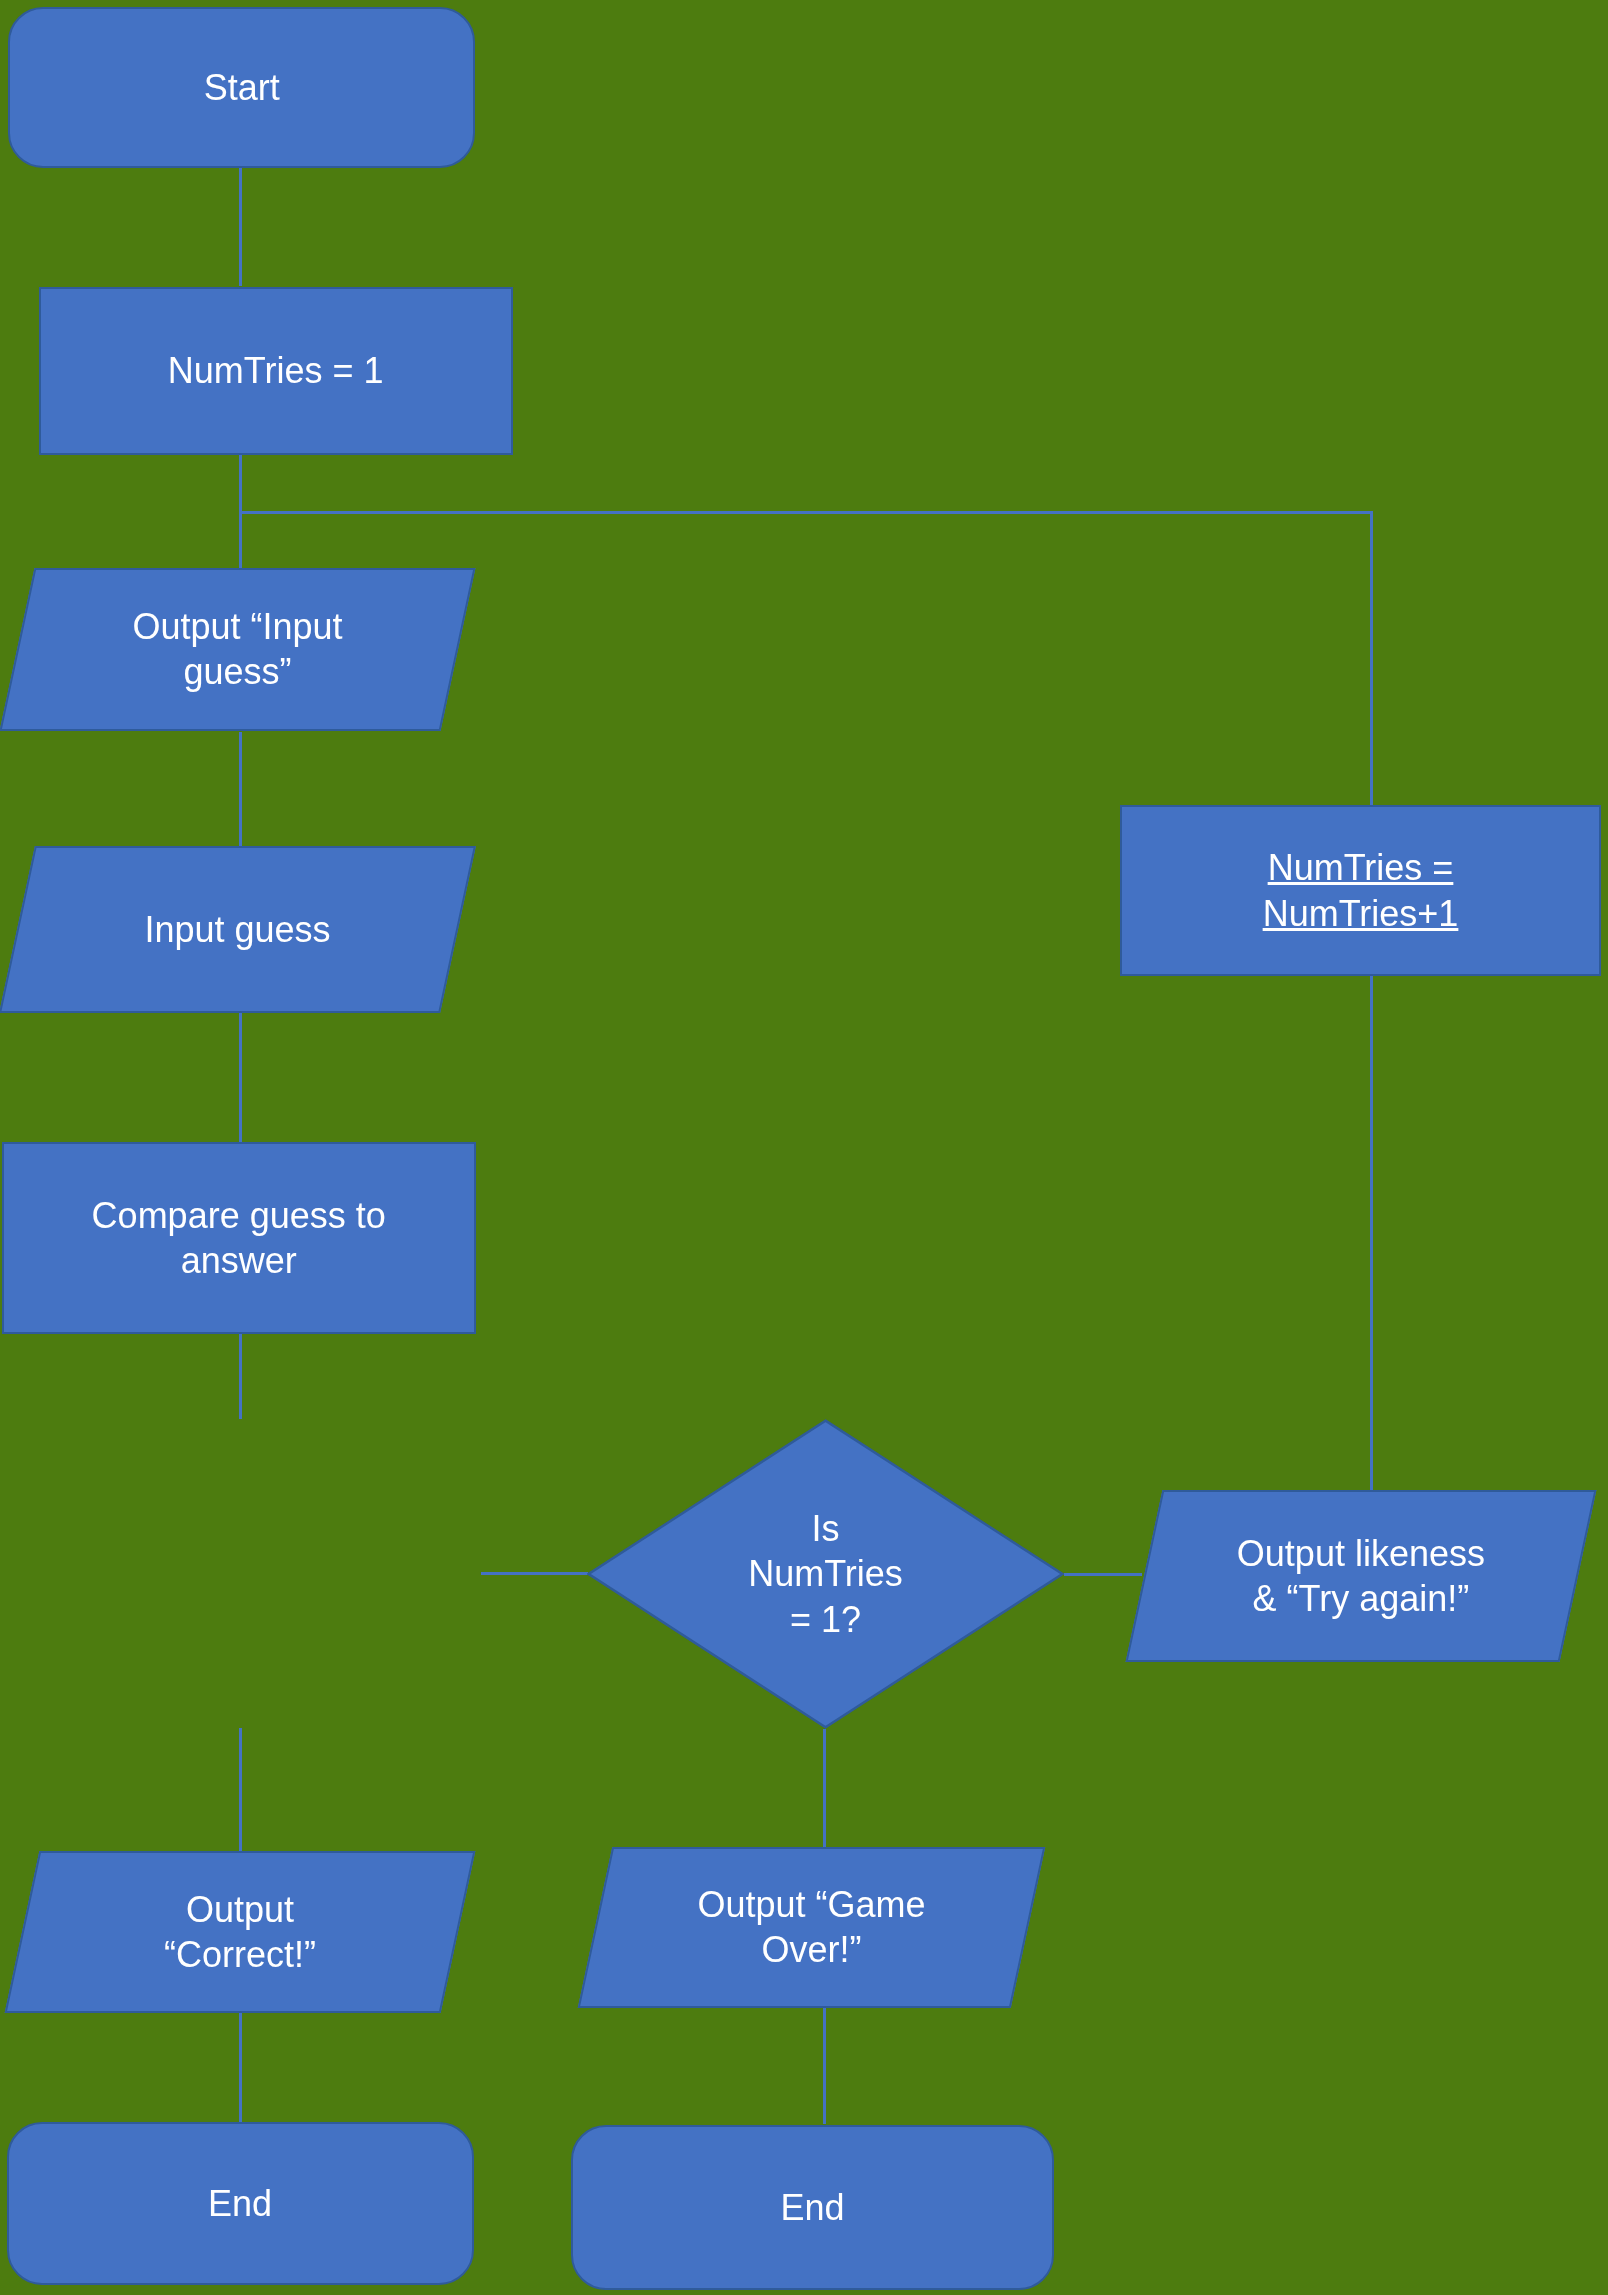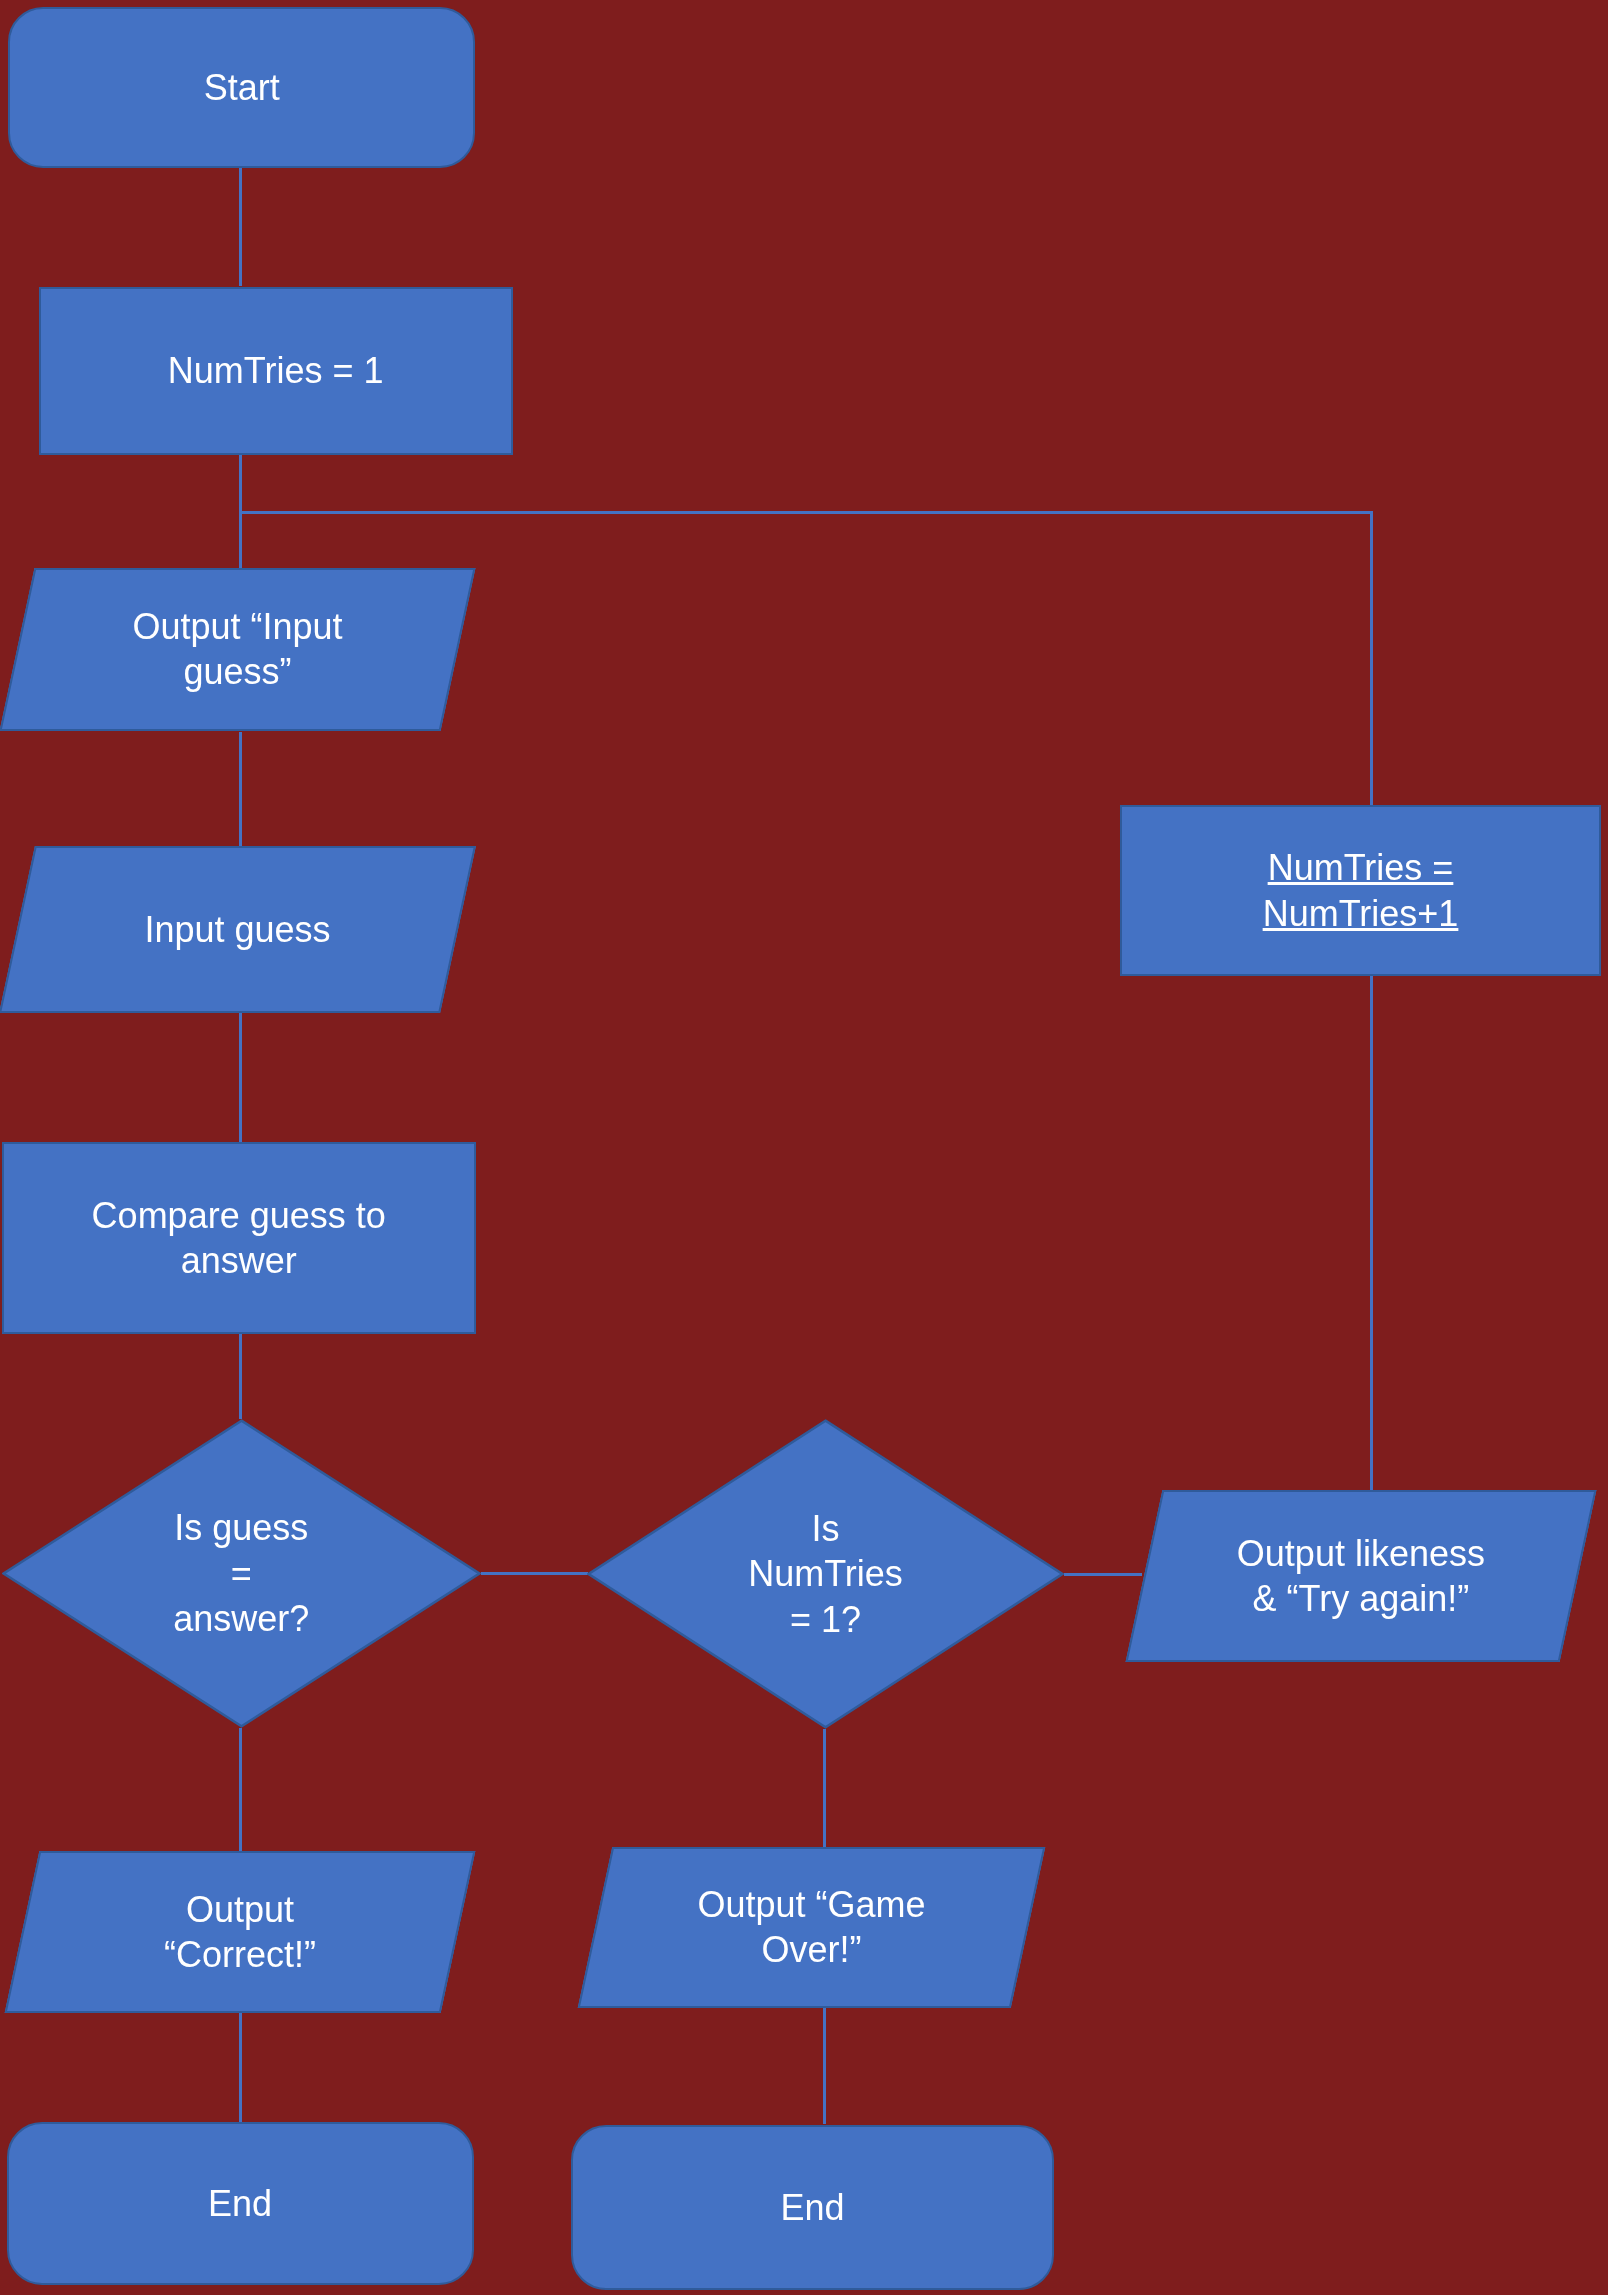--- a/index.html
+++ b/index.html
@@ -1,20 +1,20 @@
 <!DOCTYPE html>
 <html style="font-size:13.2px"><head>
 <meta charset="utf-8">
 <style>
   html,body{margin:0;padding:0;background:#000;}
   #canvas{
     position:relative;
     width:1608px;
     height:2295px;
-    background:#7f1d1d;
+    background:#4d7c0f;
     overflow:hidden;
     font-family:"Liberation Sans",sans-serif;
   }
   .node{
     position:absolute;
     display:flex;
     align-items:center;
     justify-content:center;
     box-sizing:border-box;
     color:#fff;
@@ -84,28 +84,20 @@
   <div class="node shape-fill" style="left:1120px;top:805px;width:481px;height:171px;text-decoration:underline;">
     <span class="label">NumTries =
 NumTries+1</span>
   </div>
 
   <div class="node shape-fill" style="left:1.7px;top:1142px;width:474px;height:192px;">
     <span class="label">Compare guess to
 answer</span>
   </div>
 
-  <div class="diamond-wrap" style="left:1.7px;top:1419px;width:479px;height:309px;">
-    <svg viewBox="0 0 580 374" preserveAspectRatio="none">
-      <polygon points="290,2 578,187 290,372 2,187" fill="#4472C4" stroke="#2F5B9B" stroke-width="3"></polygon>
-    </svg>
-    <span class="label">Is guess
-=
-answer?</span>
-  </div>
 
   <div class="diamond-wrap" style="left:587px;top:1419px;width:477px;height:310px;">
     <svg viewBox="0 0 578 375" preserveAspectRatio="none">
       <polygon points="289,2 576,187.5 289,373 2,187.5" fill="#4472C4" stroke="#2F5B9B" stroke-width="3"></polygon>
     </svg>
     <span class="label">Is
 NumTries
 = 1?</span>
   </div>
 

